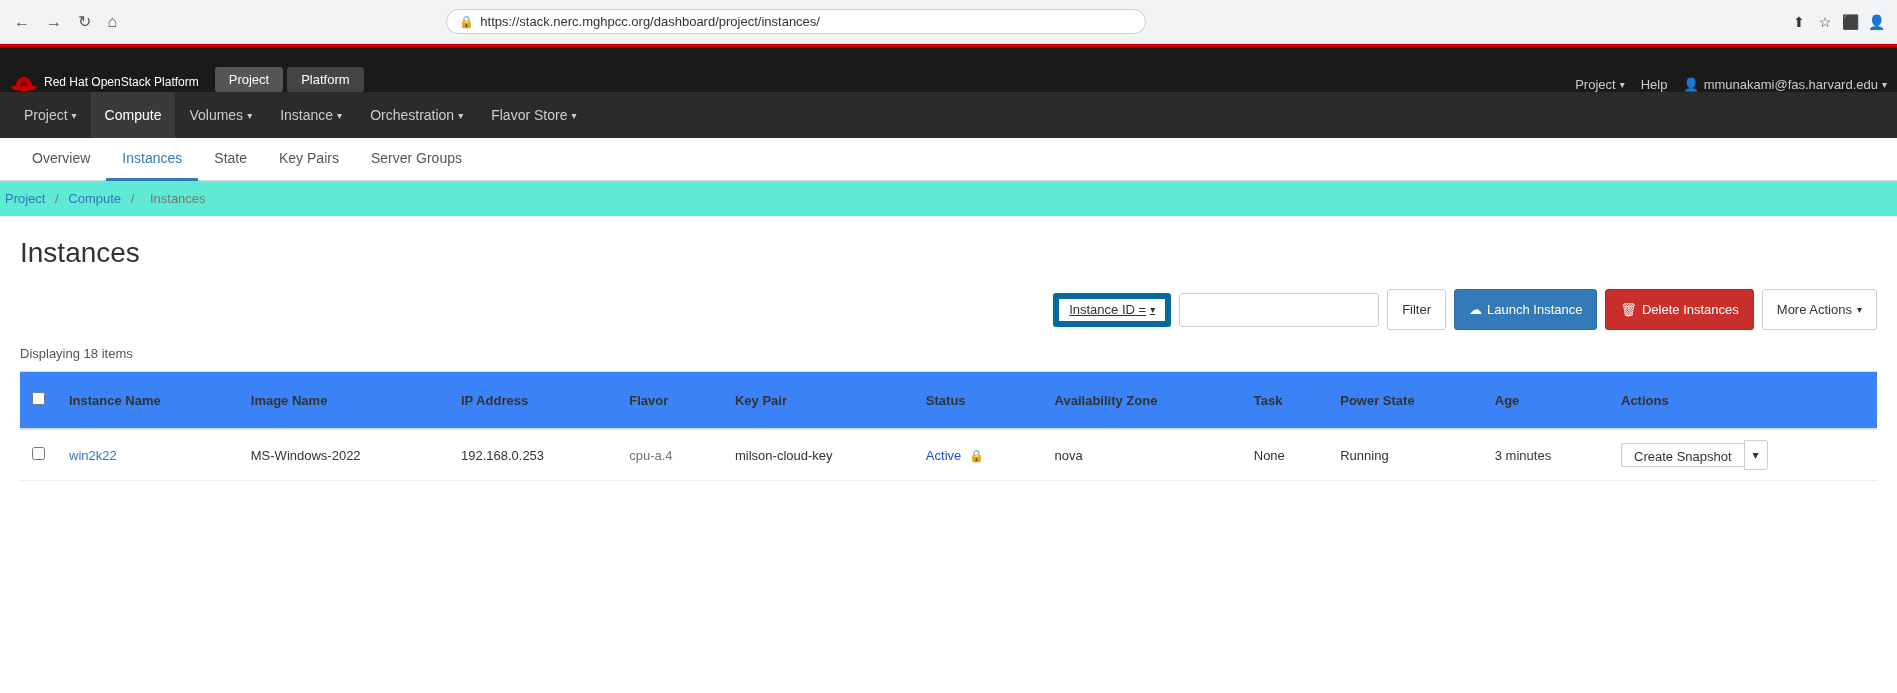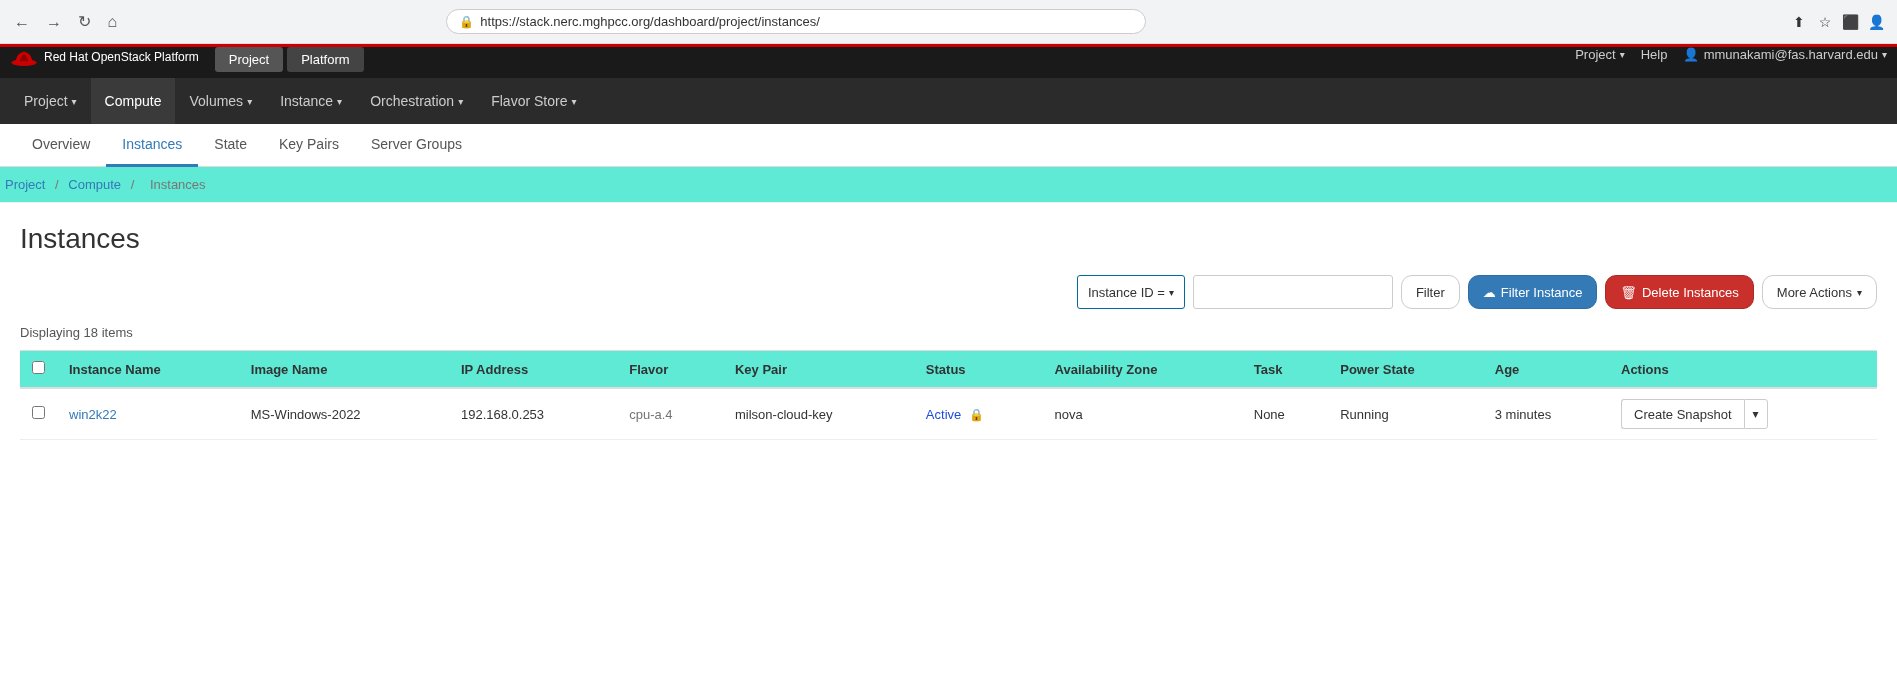--- a/index.html
+++ b/index.html
@@ -33,23 +33,23 @@
       margin: 0 auto;
     }
     .address-bar .lock-icon { color: #555; font-size: 12px; }
     .browser-actions { display: flex; align-items: center; gap: 6px; margin-left: auto; }
     .browser-icon { width: 20px; height: 20px; display: inline-flex; align-items: center; justify-content: center; font-size: 14px; cursor: pointer; }
 
     
     .top-nav {
       background: #1a1a1a;
       display: flex;
-      align-items: flex-start;
+      align-items: flex-end;
       padding: 0 10px;
-      height: 34px;
+      height: 48px;
       border-top: 3px solid #cc0000;
     }
     .redhat-logo {
       display: flex;
       align-items: center;
       gap: 6px;
       color: #fff;
       font-size: 12px;
       margin-right: 16px;
       white-space: nowrap;
@@ -147,46 +147,47 @@
 
     
     .filter-bar {
       display: flex;
       align-items: center;
       gap: 8px;
       margin-bottom: 16px;
       justify-content: flex-end;
     }
     .filter-select {
-      border: 1px solid #0369a1;
+      border: 6px solid #0369a1;
       border-radius: 3px;
       padding: 6px 10px;
       font-size: 13px;
       background: #fff;
       cursor: pointer;
       display: flex;
       align-items: center;
       gap: 4px;
       height: 34px;
+      text-decoration: underline;
     }
     .filter-input {
       border: 1px solid #ccc;
       border-radius: 3px;
       padding: 6px 10px;
       font-size: 13px;
       width: 200px;
       height: 34px;
     }
     .btn {
       padding: 6px 14px;
-      border-radius: 11px;
+      border-radius: 3px;
       font-size: 13px;
       cursor: pointer;
       border: 1px solid transparent;
-      height: 34px;
+      height: 41px;
       display: flex;
       align-items: center;
       gap: 5px;
       white-space: nowrap;
     }
     .btn-default {
       background: #fff;
       border-color: #ccc;
       color: #333;
     }
@@ -206,24 +207,24 @@
       font-size: 13px;
       color: #555;
       margin-bottom: 10px;
     }
     .instances-table {
       width: 100%;
       border-collapse: collapse;
       font-size: 13px;
     }
     .instances-table th {
-      background: #5eead4;
+      background: #3b82f6;
       border-bottom: 2px solid #ddd;
       border-top: 1px solid #ddd;
-      padding: 10px 12px;
+      padding: 20px 12px;
       text-align: left;
       font-weight: 600;
       color: #333;
       white-space: nowrap;
     }
     .instances-table td {
       padding: 10px 12px;
       border-bottom: 1px solid #eee;
       vertical-align: middle;
     }
@@ -239,21 +240,21 @@
     }
     .action-main-btn {
       border: 1px solid #ccc;
       border-right: none;
       border-radius: 3px 0 0 3px;
       padding: 5px 12px;
       font-size: 13px;
       cursor: pointer;
       background: #fff;
       color: #333;
-      height: 30px;
+      height: 24px;
     }
     .action-dropdown-btn {
       border: 1px solid #ccc;
       border-radius: 0 3px 3px 0;
       padding: 5px 8px;
       font-size: 12px;
       cursor: pointer;
       background: #fff;
       color: #333;
       height: 30px;
@@ -357,21 +358,21 @@
     <div class="filter-select">
       <span>Instance ID =</span>
       <span class="chevron">▾</span>
     </div>
     <input class="filter-input" type="text" placeholder="" style="">
     <button class="btn btn-default">
       <span>Filter</span>
     </button>
     <button class="btn btn-primary">
       <span>☁</span>
-      <span>Filter Instance</span>
+      <span>Launch Instance</span>
     </button>
     <button class="btn btn-danger">
       <span>🗑</span>
       <span>Delete Instances</span>
     </button>
     <button class="btn btn-default">
       <span>More Actions</span>
       <span class="chevron">▾</span>
     </button>
   </div>

